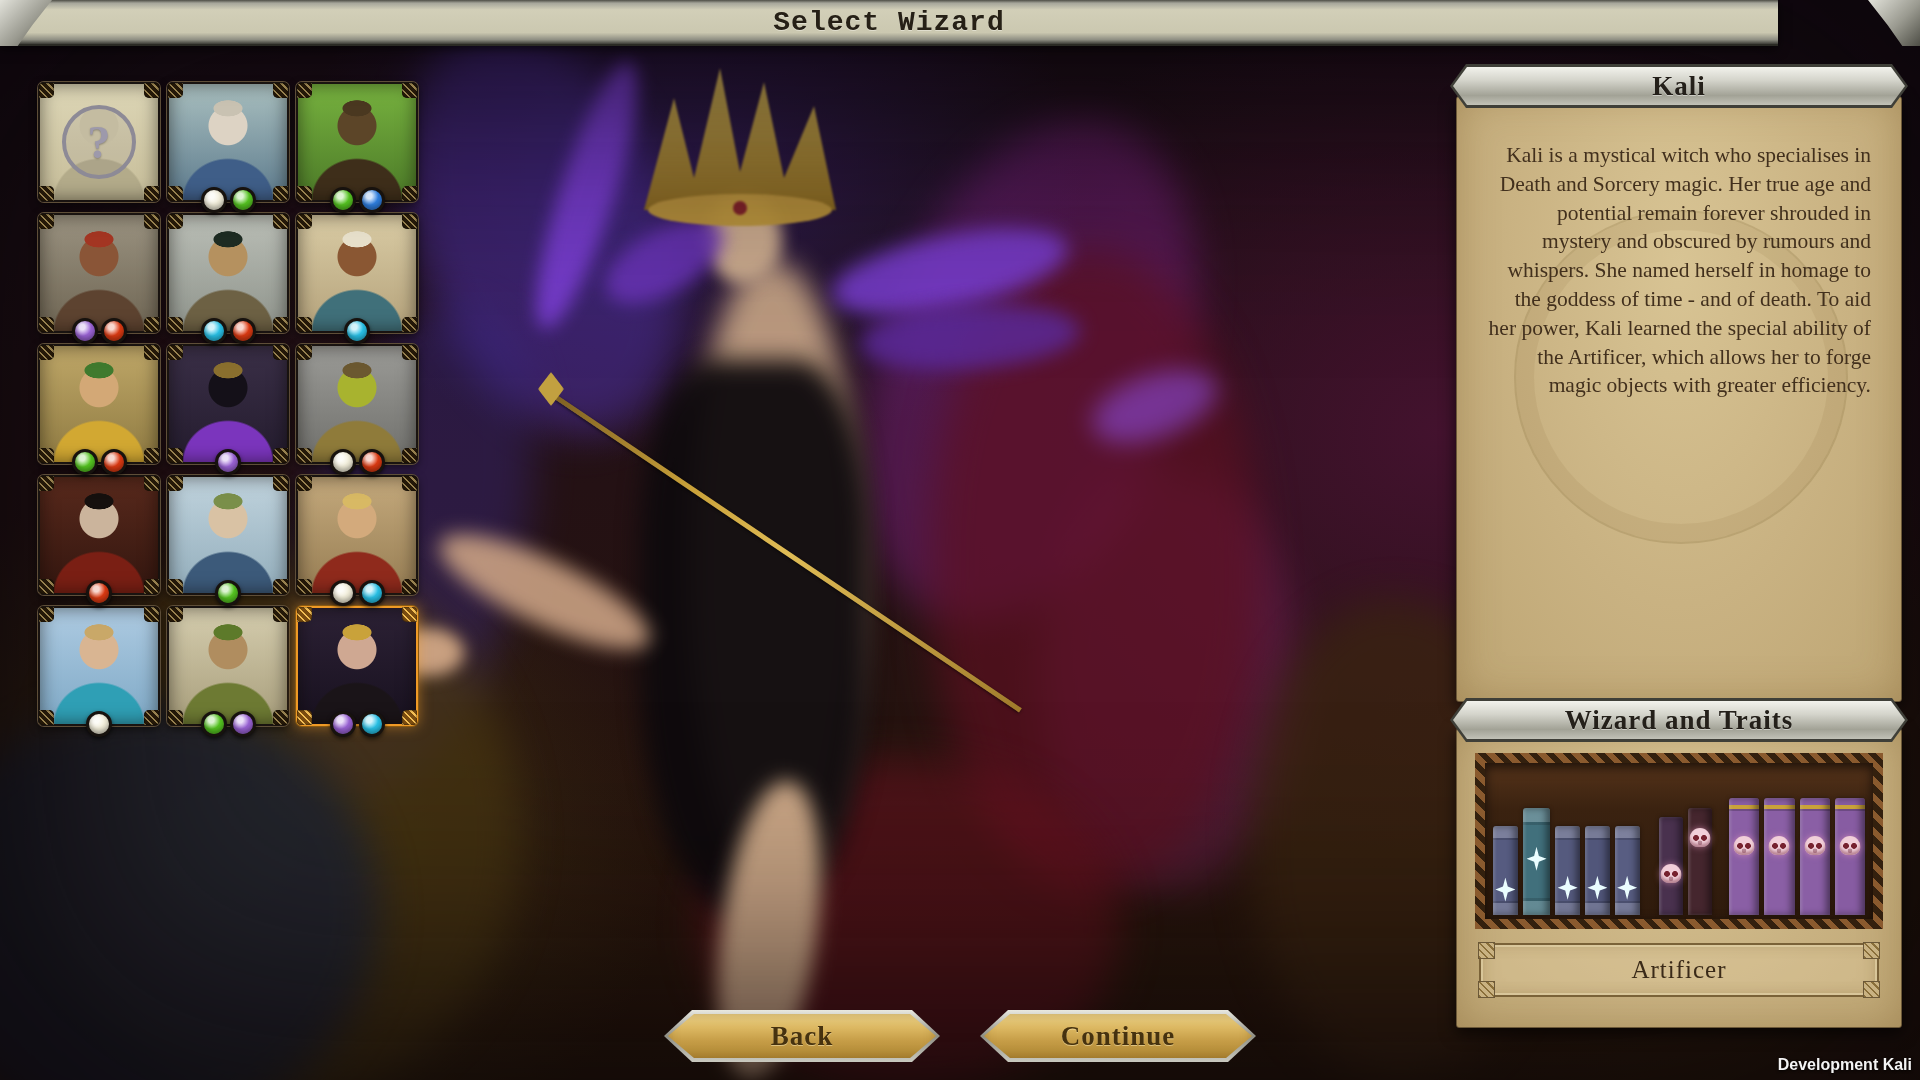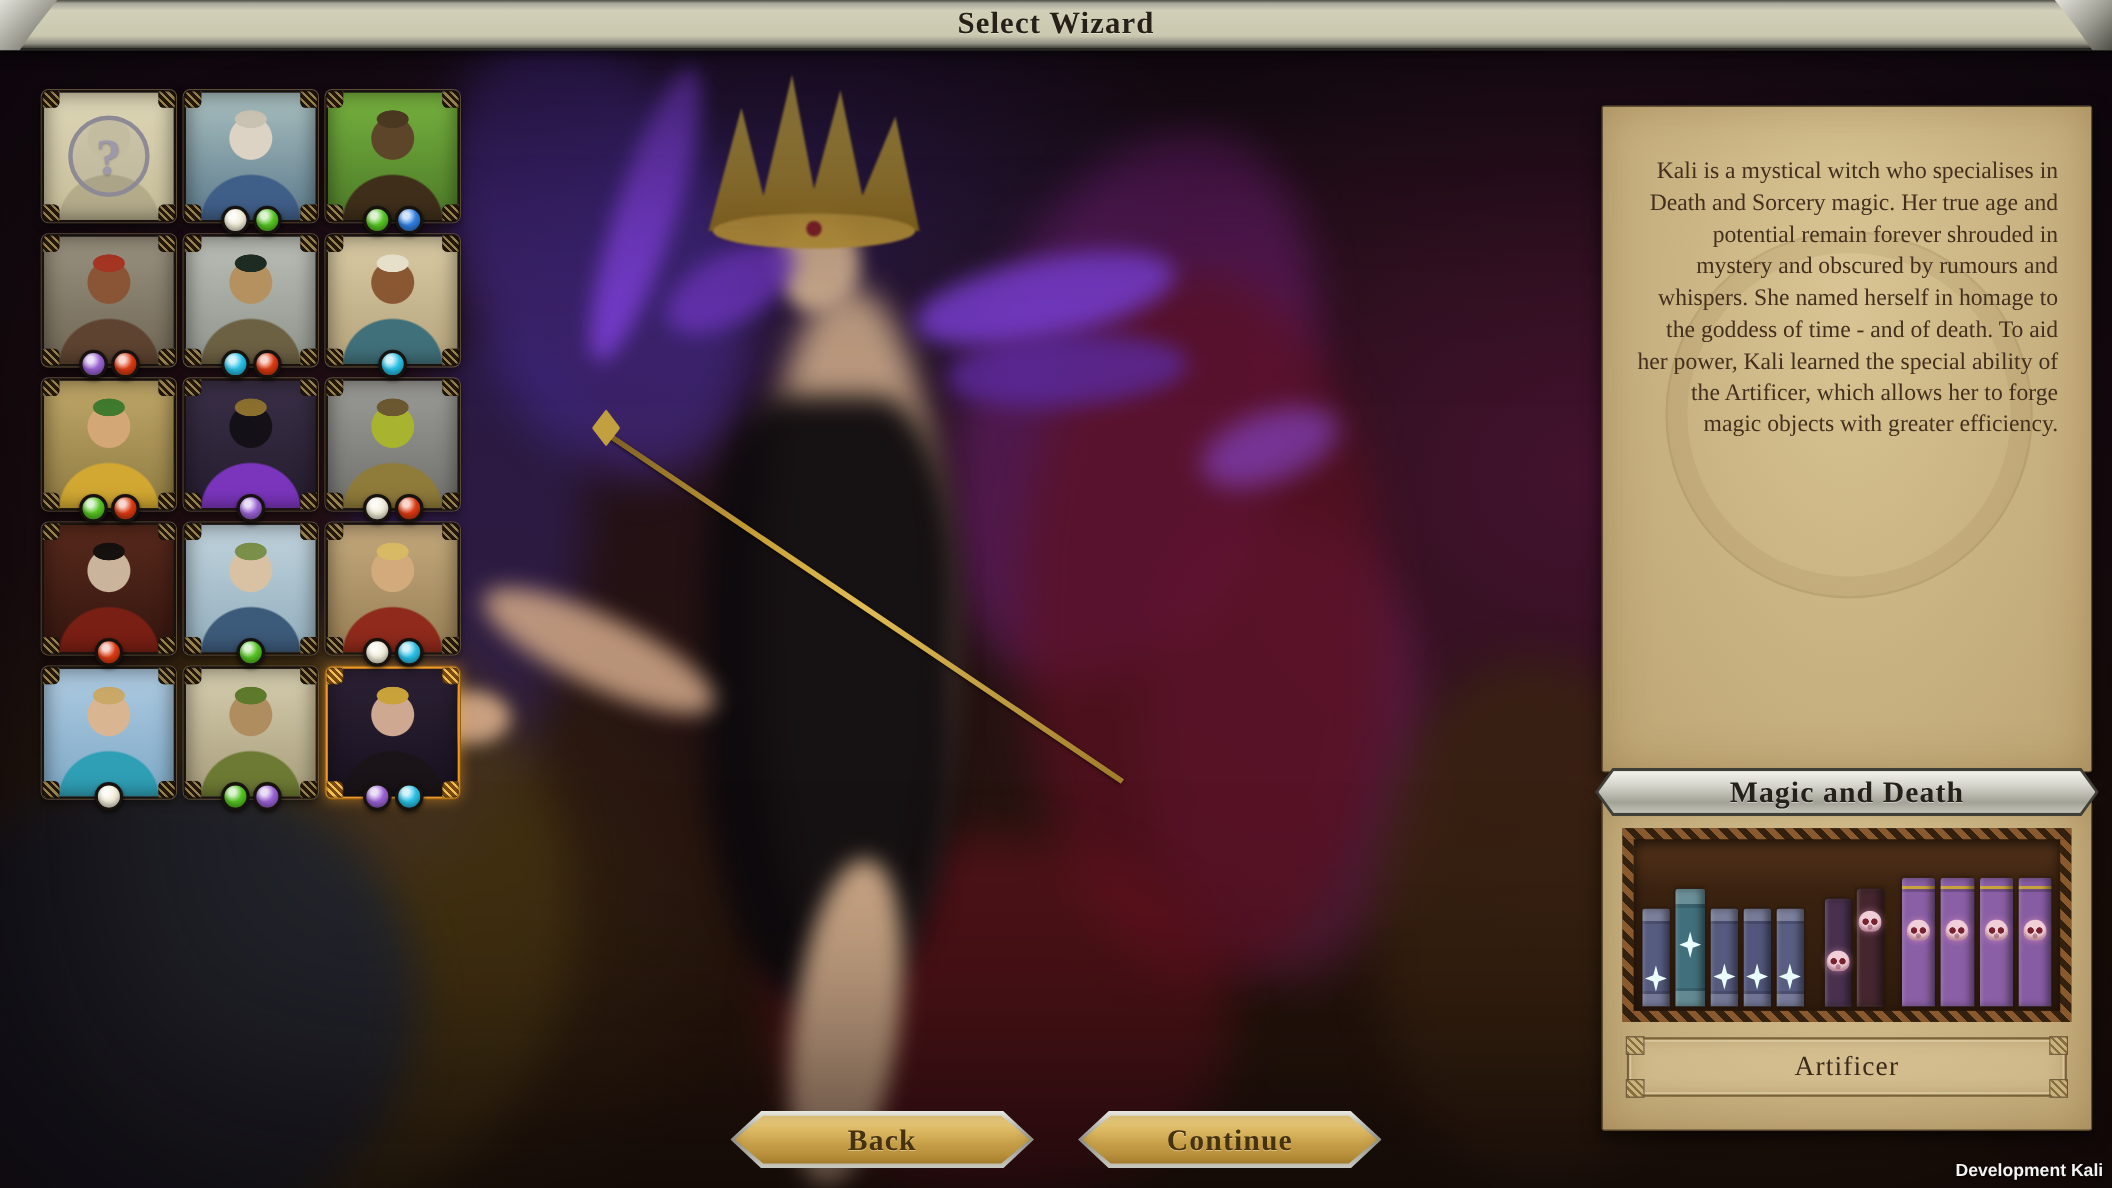--- a/index.html
+++ b/index.html
@@ -19,24 +19,24 @@
   .scene::after { content:""; position:absolute; inset:0; box-shadow: inset 0 0 240px 90px rgba(8,4,8,.75); }
   .fx { position:absolute; filter:blur(20px); border-radius:48% 52% 50% 50%; }
   .crown-svg { position:absolute; left:630px; top:60px; width:220px; height:170px; filter:blur(1px); opacity:.95; }
   .staff { position:absolute; left:552px; top:392px; width:565px; height:5px;
            background:linear-gradient(90deg,#7d5f22,#caa23a 30%,#e0bc55 50%,#a07c2c);
            transform:rotate(34deg); transform-origin:left center; box-shadow:0 1px 3px rgba(0,0,0,.6); }
   .staff-tip { position:absolute; left:538px; top:372px; width:26px; height:34px; background:#c2a040;
                clip-path:polygon(50% 0,100% 50%,50% 100%,0 50%); filter:blur(1px); }
 
   
-  .topbar { position:absolute; top:0; left:0; width:1920px; height:46px; z-index:30;
+  .topbar { position:absolute; top:0; left:0; width:1778px; height:46px; z-index:30;
     background:linear-gradient(180deg,#4e4e46 0%,#a6a69a 7%,#d2cfb8 22%,#cbc8b0 74%,#8f8f83 90%,#3c3c36 100%);
     border-bottom:2px solid #2a2a24; display:flex; align-items:center; justify-content:center;
-    box-shadow:0 3px 10px rgba(0,0,0,.6); }
+    box-shadow:0 3px 10px rgba(0,0,0,.6);font-family:Liberation Mono, monospace; }
   .topbar .title { font-size:28px; font-weight:bold; color:#262016; letter-spacing:1px;
                    text-shadow:0 1px 0 rgba(255,255,250,.4); }
   .topcap { position:absolute; top:0; width:52px; height:46px; z-index:31;
             background:linear-gradient(135deg,#e2e2da 0%,#9a9a90 55%,#4e4e46 100%); }
   .topcap.left  { left:0;  clip-path:polygon(0 0,100% 0,62% 55%,34% 100%,0 100%); }
   .topcap.right { right:0; clip-path:polygon(0 0,100% 0,100% 100%,66% 100%,38% 55%); }
 
   
   .grid { position:absolute; left:38px; top:82px; width:380px; z-index:20;
           display:grid; grid-template-columns:repeat(3,122px); grid-auto-rows:120px;
@@ -352,20 +352,25 @@
       <div class="dots">
           <span class="dot" style="background: radial-gradient(circle at 36% 30%, rgba(255, 255, 255, 0.8) 0px, rgba(255, 255, 255, 0.8) 15%, rgba(255, 255, 255, 0) 48%), rgb(155, 99, 214);"></span>
           <span class="dot" style="background: radial-gradient(circle at 36% 30%, rgba(255, 255, 255, 0.8) 0px, rgba(255, 255, 255, 0.8) 15%, rgba(255, 255, 255, 0) 48%), rgb(41, 194, 232);"></span>
         </div>
     </div>
     </div>
 
   <div class="parchment desc" style="left:1456px; top:96px; width:446px; height:606px;">
     <div class="desc-text">Kali is a mystical witch who specialises in Death and Sorcery magic. Her true age and potential remain forever shrouded in mystery and obscured by rumours and whispers. She named herself in homage to the goddess of time - and of death. To aid her power, Kali learned the special ability of the Artificer, which allows her to forge magic objects with greater efficiency.</div>
   </div>
+  <div class="banner" style="left:1450px; top:64px; width:458px;">
+    <div class="inner">
+        <span>Kali</span>
+      </div>
+  </div>
 
   <div class="parchment" style="left:1456px; top:728px; width:446px; height:300px;">
     <div class="shelf">
       <div class="books">
           <div class="book sorcery" style="background-color: rgb(86, 91, 128); height: 62%; width: 27px;">
             <span class="spark" style="top: 58%;"></span>
           </div>
           <div class="book sorcery" style="background-color: rgb(65, 112, 124); height: 74%; width: 30px;">
             <span class="spark" style="top: 36%;"></span>
           </div>
@@ -401,21 +406,21 @@
     <div class="trait-box">
       <span class="knot tl"></span>
       <span class="knot tr"></span>
       <span class="knot bl"></span>
       <span class="knot br"></span>
       <span>Artificer</span>
     </div>
   </div>
   <div class="banner" style="left:1450px; top:698px; width:458px;">
     <div class="inner">
-        <span>Magic and Death</span>
+        <span>Wizard and Traits</span>
       </div>
   </div>
 
   <div class="btn" style="left:980px; top:1010px;">
     <div class="gold">
         <span>Continue</span>
       </div>
   </div>
   <div class="btn" style="left:664px; top:1010px;">
     <div class="gold">

